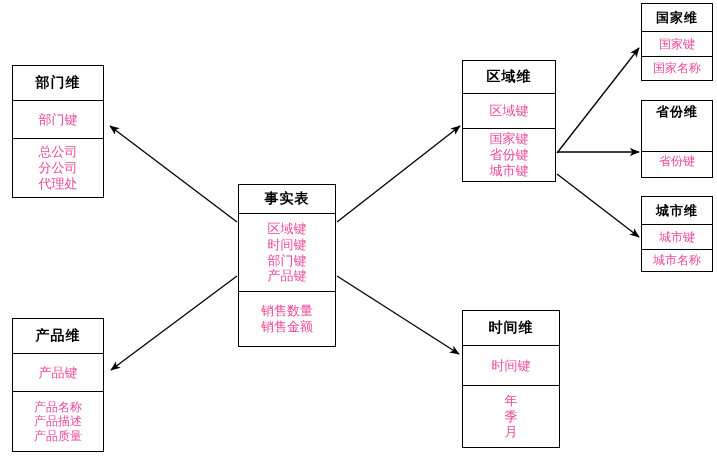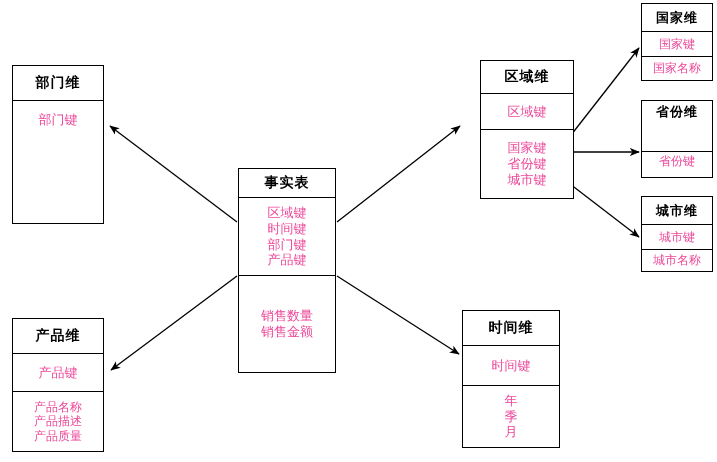--- a/index.html
+++ b/index.html
@@ -35,36 +35,36 @@
     color:#000;
     letter-spacing:1px;
   }
   .row{
     color:#ec4899;
     line-height:1.22;
     white-space:nowrap;
   }
 
   
-  #ent-dept      {left:12px;  top:65px;  width:92px;  height:159px;}
+  #ent-dept      {left:12px;  top:65px;  width:92px;  height:133px;}
   #ent-dept .s1{height:34px;}
   #ent-dept .s2{height:38px;}
   #ent-dept .s3{flex:1;}
 
   #ent-product   {left:12px;  top:318px; width:92px;  height:134px;}
   #ent-product .s1{height:34px;}
   #ent-product .s2{height:38px;}
   #ent-product .s3{flex:1;}
 
-  #ent-fact      {left:238px; top:168px; width:98px;  height:205px;text-align:center;}
+  #ent-fact      {left:238px; top:184px; width:98px;  height:163px;text-align:center;}
   #ent-fact .s1{height:28px;}
   #ent-fact .s2{height:78px;}
   #ent-fact .s3{flex:1;}
 
-  #ent-region    {left:480px; top:60px;  width:94px;  height:139px;justify-content:flex-end;}
+  #ent-region    {left:462px; top:60px;  width:94px;  height:122px;justify-content:flex-end;}
   #ent-region .s1{height:32px;}
   #ent-region .s2{height:36px;}
   #ent-region .s3{flex:1;}
 
   #ent-time      {left:462px; top:310px; width:98px;  height:138px;}
   #ent-time .s1{height:34px;}
   #ent-time .s2{height:40px;}
   #ent-time .s3{flex:1;}
 
   #ent-country   {left:641px; top:3px;   width:72px;  height:78px;}
@@ -114,20 +114,25 @@
     <line x1="557" y1="174" x2="639" y2="237" stroke="#000" stroke-width="1.3" marker-end="url(#ah)"></line>
   </svg>
 
   <div class="entity" id="ent-dept">
     <div class="sect s1">
       <span class="ent-title t14">部门维</span>
     </div>
     <div class="sect s2">
       <span class="row t13">部门键</span>
     </div>
+    <div class="sect s3">
+      <span class="row t13">总公司</span>
+      <span class="row t13">分公司</span>
+      <span class="row t13">代理处</span>
+    </div>
   </div>
 
   <div class="entity" id="ent-product">
     <div class="sect s1">
       <span class="ent-title t14">产品维</span>
     </div>
     <div class="sect s2">
       <span class="row t13">产品键</span>
     </div>
     <div class="sect s3">

